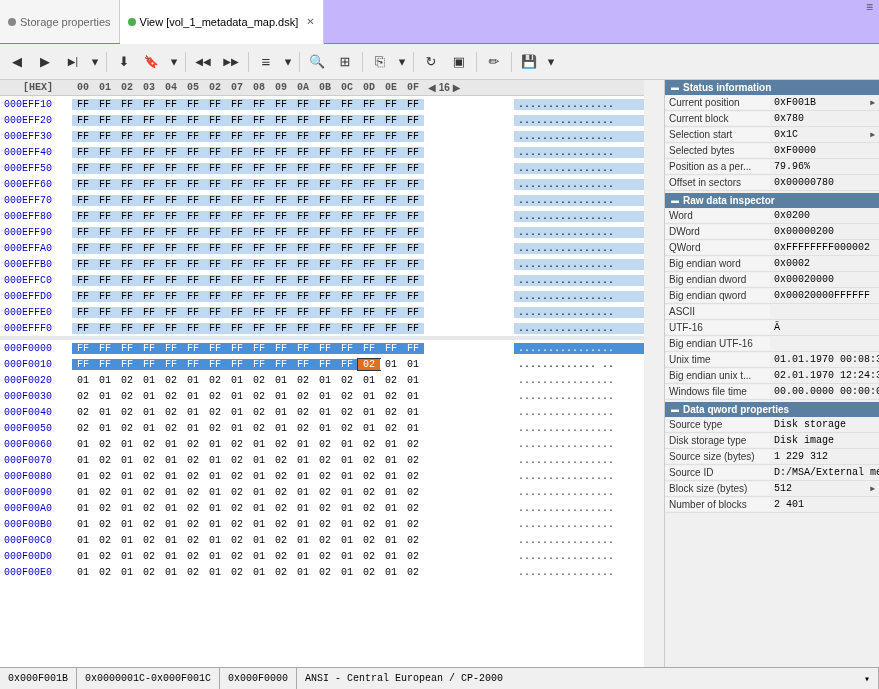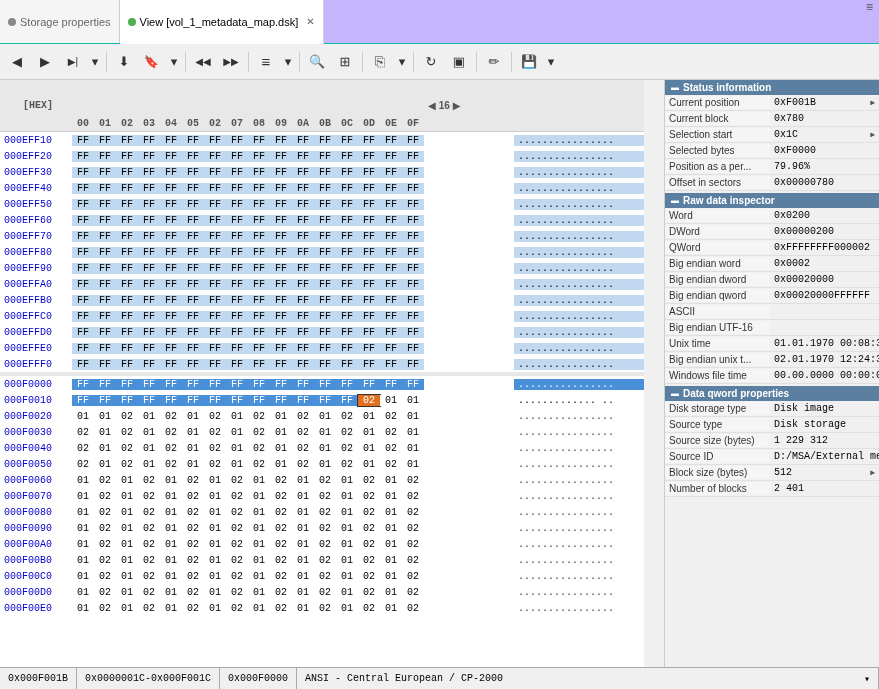--- a/index.html
+++ b/index.html
@@ -104,21 +104,21 @@
     <div class="toolbar-btn" style="width:14px;">▾</div>
   </div>
 
   <div class="main-area">
 
     <div class="hex-editor">
 
       <div class="hex-header" style="background:#e8e8e8; border-bottom:1px solid #ccc;">
         <div class="hex-offset-header" style="width:72px; text-align:center; font-weight:bold; font-size:10px; color:#555; font-family:'Courier New',monospace;">[HEX]</div>
         <div style="display:flex; flex:1;">
-          <div style="display:flex;margin-top:36px;">
+          <div style="display:flex;">
             <div style="width:22px; text-align:center; font-size:10px; color:#555; font-weight:bold; font-family:'Courier New',monospace;">00</div>
             <div style="width:22px; text-align:center; font-size:10px; color:#555; font-weight:bold; font-family:'Courier New',monospace;">01</div>
             <div style="width:22px; text-align:center; font-size:10px; color:#555; font-weight:bold; font-family:'Courier New',monospace;">02</div>
             <div style="width:22px; text-align:center; font-size:10px; color:#555; font-weight:bold; font-family:'Courier New',monospace;">03</div>
             <div style="width:22px; text-align:center; font-size:10px; color:#555; font-weight:bold; font-family:'Courier New',monospace;">04</div>
             <div style="width:22px; text-align:center; font-size:10px; color:#555; font-weight:bold; font-family:'Courier New',monospace;">05</div>
             <div style="width:22px; text-align:center; font-size:10px; color:#555; font-weight:bold; font-family:'Courier New',monospace;">02</div>
             <div style="width:22px; text-align:center; font-size:10px; color:#555; font-weight:bold; font-family:'Courier New',monospace;">07</div>
             <div style="width:22px; text-align:center; font-size:10px; color:#555; font-weight:bold; font-family:'Courier New',monospace;">08</div>
             <div style="width:22px; text-align:center; font-size:10px; color:#555; font-weight:bold; font-family:'Courier New',monospace;">09</div>
@@ -887,20 +887,24 @@
           </div>
           <div class="panel-row">
             <div class="panel-label">Big endian qword</div>
             <div class="panel-value">0x00020000FFFFFF</div>
           </div>
           <div class="panel-row">
             <div class="panel-label">ASCII</div>
             <div class="panel-value"></div>
           </div>
           <div class="panel-row">
+            <div class="panel-label">UTF-16</div>
+            <div class="panel-value">Ã</div>
+          </div>
+          <div class="panel-row">
             <div class="panel-label">Big endian UTF-16</div>
             <div class="panel-value"></div>
           </div>
           <div class="panel-row">
             <div class="panel-label">Unix time</div>
             <div class="panel-value">01.01.1970 00:08:3</div>
           </div>
           <div class="panel-row">
             <div class="panel-label">Big endian unix t...</div>
             <div class="panel-value">02.01.1970 12:24:3</div>
@@ -910,29 +914,29 @@
             <div class="panel-value">00.00.0000 00:00:0</div>
           </div>
         </div>
 
       <div class="panel-section-header" style="margin-top:2px;">
         <span style="font-size:8px;">▬</span>
         <span>Data qword properties</span>
       </div>
       <div id="datasource-rows-container">
           <div class="panel-row">
+            <div class="panel-label">Source type</div>
+            <div class="panel-value" style="display: flex; justify-content: space-between; align-items: center;">
+              <span>Disk storage</span>
+            </div>
+          </div>
+          <div class="panel-row">
             <div class="panel-label">Disk storage type</div>
             <div class="panel-value" style="display: flex; justify-content: space-between; align-items: center;">
               <span>Disk image</span>
-            </div>
-          </div>
-          <div class="panel-row">
-            <div class="panel-label">Source type</div>
-            <div class="panel-value" style="display: flex; justify-content: space-between; align-items: center;">
-              <span>Disk storage</span>
             </div>
           </div>
           <div class="panel-row">
             <div class="panel-label">Source size (bytes)</div>
             <div class="panel-value" style="display: flex; justify-content: space-between; align-items: center;">
               <span>1 229 312</span>
             </div>
           </div>
           <div class="panel-row">
             <div class="panel-label">Source ID</div>

